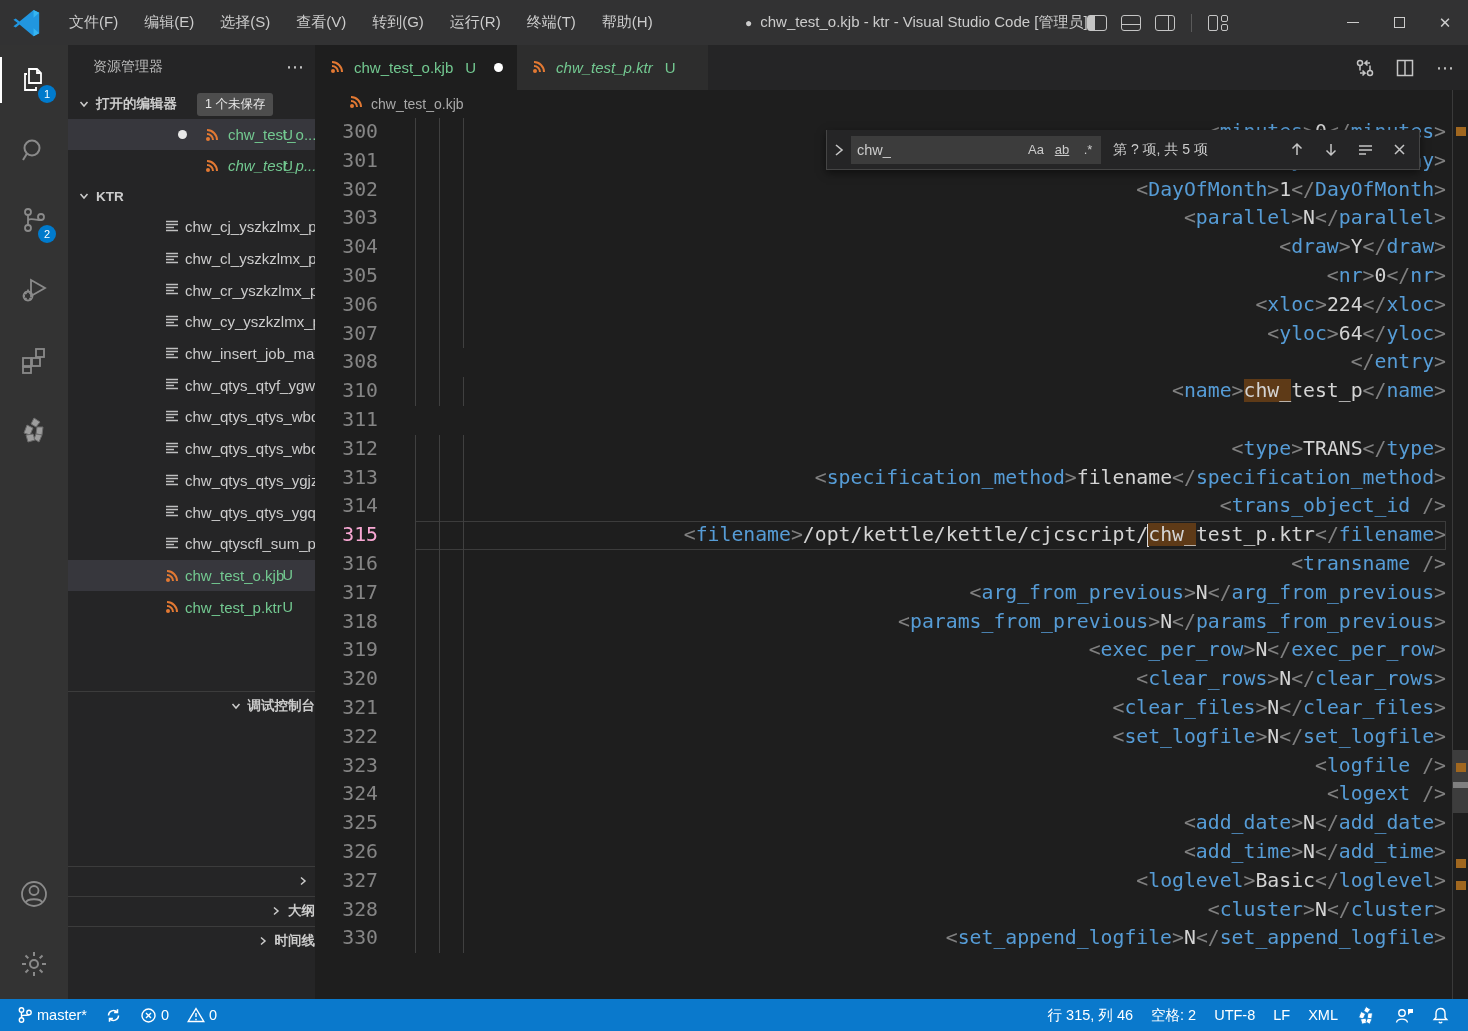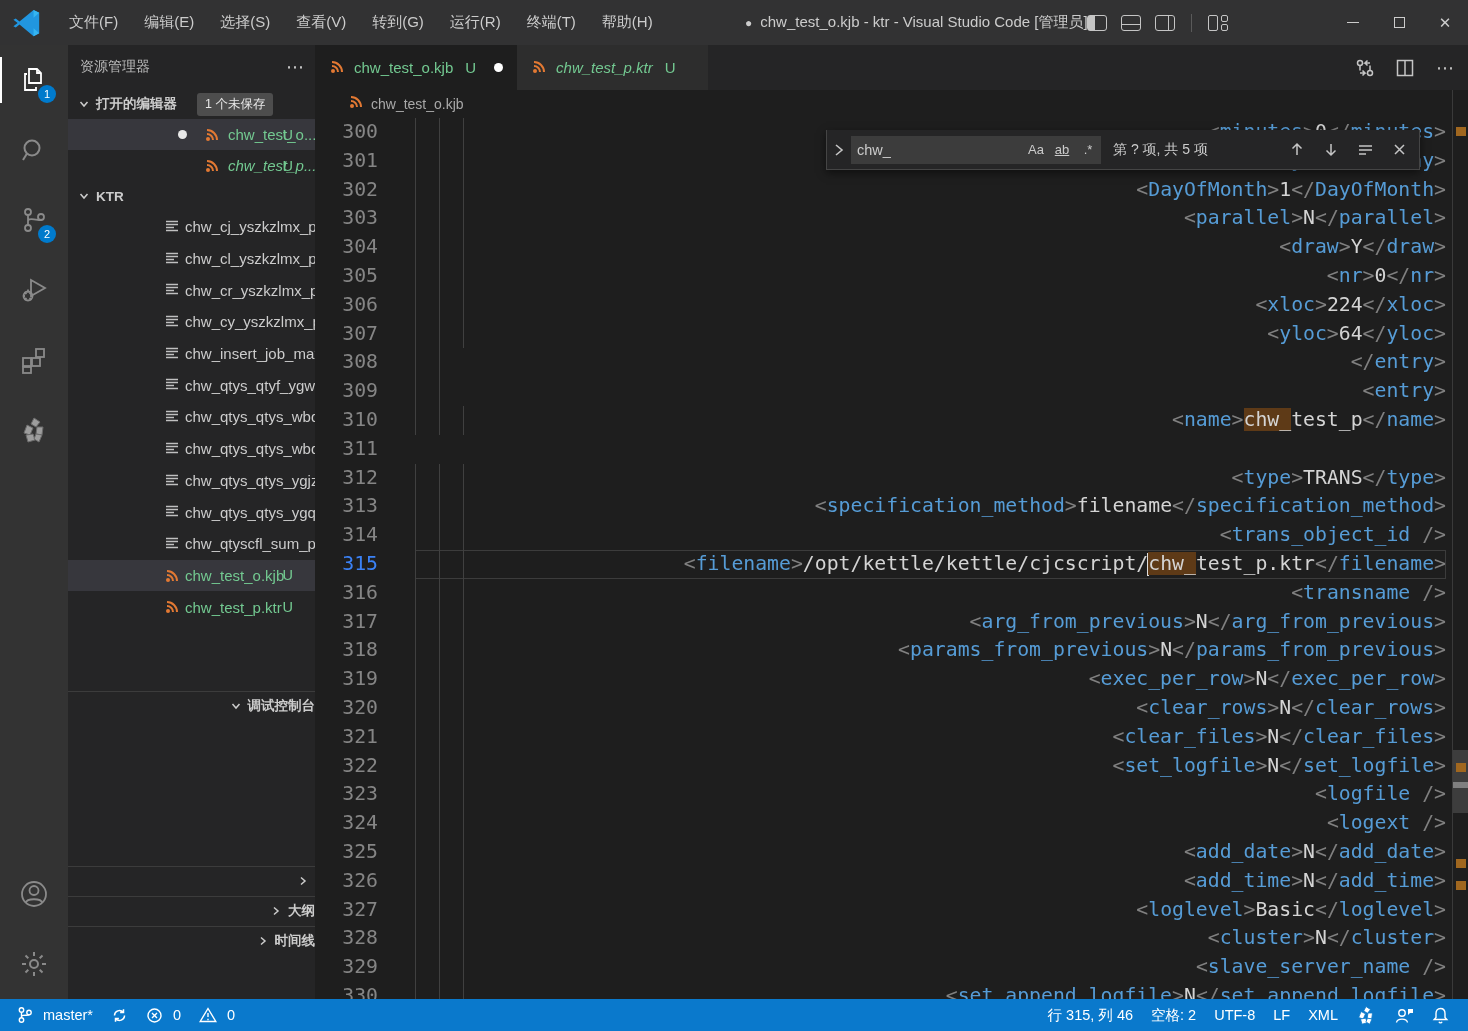--- a/index.html
+++ b/index.html
@@ -30,21 +30,21 @@
   
   #activitybar { position:absolute; left:0; top:45px; width:68px; bottom:32px; background:#333333; }
   .act-item { position:relative; width:68px; height:70px; display:flex; align-items:center; justify-content:center; }
   .act-item svg { display:block; }
   .act-item.active::before { content:""; position:absolute; left:0; top:12px; bottom:12px; width:2px; background:#ffffff; }
   .act-badge { position:absolute; right:12px; bottom:12px; min-width:18px; height:18px; border-radius:10px;
     background:#007acc; color:#ffffff; font-size:11px; display:flex; align-items:center; justify-content:center; padding:0 4px; }
   #act-bottom { position:absolute; bottom:0; left:0; width:68px; }
   
   #sidebar { position:absolute; left:68px; top:45px; width:247px; bottom:32px; background:#252526; color:#cccccc; overflow:hidden; }
-  #sidebar-title-row { height:44px; display:flex; align-items:center; padding:0 10px 0 12px; font-size:14px; color:#bbbbbb; }
+  #sidebar-title-row { height:44px; display:flex; align-items:center; padding:0 10px 0 25px; font-size:14px; color:#bbbbbb; }
   #sidebar-title-row .spacer { flex:1; }
   .sec-header { height:30px; display:flex; align-items:center; font-size:13.5px; font-weight:bold; color:#cccccc; padding-left:8px; gap:4px; }
   .sec-header .chev { width:16px; display:flex; justify-content:center; }
   .oe-badge { margin-left:16px; background:#4d4d4d; border-radius:3px; padding:3px 8px; font-size:12.5px; font-weight:normal; color:#e8e8e8; }
   .row { height:31px; display:flex; align-items:center; font-size:15px; white-space:nowrap; position:relative; }
   .row.sel { background:#37373d; }
   .row .dirty-dot { width:9px; height:9px; border-radius:50%; background:#e8e8e8; position:absolute; left:110px; }
   .row .fico { position:absolute; }
   .row .flabel { position:absolute; overflow:hidden; }
   .row .ubadge { position:absolute; right:22px; color:#73c991; font-size:14.5px; }
@@ -74,36 +74,36 @@
   .find-opt { color:#cccccc; font-size:13px; width:26px; text-align:center; flex:0 0 auto; }
   .find-opt.ww { text-decoration:underline; }
   #find-result { color:#cccccc; font-size:14px; margin-left:12px; white-space:nowrap; }
   #find-buttons { display:flex; align-items:center; margin-left:auto; margin-right:6px; gap:6px; }
   .find-btn { width:28px; height:28px; display:flex; align-items:center; justify-content:center; color:#c5c5c5; font-size:16px; }
   
   #code { position:absolute; left:0; top:73px; right:0; bottom:0; overflow:hidden;
     font-family:"DejaVu Sans Mono","Liberation Mono",monospace; font-size:19.8px; }
   .cl { display:flex; height:28.8px; line-height:28.8px; white-space:pre; }
   .ln { flex:0 0 63px; text-align:right; color:#858585; user-select:none; }
-  .cl.current .ln { color:#3b82f6; }
+  .cl.current .ln { color:#f9a8d4; }
   .ct { position:relative; flex:1; margin-left:37px; margin-right:22px; overflow:hidden;text-align:right; }
   .cl.current .ct { box-shadow:inset 0 0 0 1px rgba(200,200,200,0.18); }
   .guide { position:absolute; top:0; bottom:0; width:1px; background:#404040; }
   .tk-p { color:#808080; } .tk-t { color:#569cd6; } .tk-x { color:#d4d4d4; }
   .tk-m { color:#d4d4d4; background:#5e3a17; }
   .cursor { display:inline-block; width:2px; height:23px; background:#dcdcdc; vertical-align:middle; margin:0 -1px; }
   
   #scroll-strip { position:absolute; right:0; top:45px; width:16px; bottom:0; border-left:1px solid #3a3a3a; }
   .ov-marker { position:absolute; left:3px; width:10px; height:9px; background:#a0671f; }
   #scroll-thumb { position:absolute; left:0; right:0; background:rgba(121,121,121,0.35); }
   #ov-band { position:absolute; left:0; right:0; height:6px; background:rgba(210,210,210,0.45); }
   
   #statusbar { position:absolute; left:0; bottom:0; width:1468px; height:32px; background:#0a79cc; color:#ffffff;
     display:flex; align-items:center; font-size:14.5px; }
-  .sb-item { display:flex; align-items:center; gap:10px; padding:0 9px; height:32px; }
+  .sb-item { display:flex; align-items:center; gap:4px; padding:0 9px; height:32px; }
   #sb-right { margin-left:auto; display:flex; align-items:center; }
   svg.ic { display:block; }
 </style>
 </head>
 <body>
 
 <div id="titlebar">
   <svg id="vscode-logo" viewBox="0 0 32 32">
     <path fill="#2196e0" d="M23 2 L29 5 L29 27 L23 30 L8 17.5 L4 20.8 L1.5 19.4 L6 16 L1.5 12.6 L4 11.2 L8 14.5 Z"></path>
     <path fill="#35b5f1" d="M23 2 L29 5 L23 10.5 Z M23 30 L29 27 L23 21.5 Z"></path>
@@ -519,41 +519,39 @@
   <div id="code">
       <div class="cl"><span class="ln">300</span><div class="ct"><span class="guide" style="left: 0px;"></span><span class="guide" style="left: 23.76px;"></span><span class="guide" style="left: 47.52px;"></span><span style="padding-left: 71.28px; display: inline-block;"><span class="tk-p">&lt;</span><span class="tk-t">minutes</span><span class="tk-p">&gt;</span><span class="tk-x">0</span><span class="tk-p">&lt;/</span><span class="tk-t">minutes</span><span class="tk-p">&gt;</span></span></div></div>
       <div class="cl"><span class="ln">301</span><div class="ct"><span class="guide" style="left: 0px;"></span><span class="guide" style="left: 23.76px;"></span><span class="guide" style="left: 47.52px;"></span><span style="padding-left: 71.28px; display: inline-block;"><span class="tk-p">&lt;</span><span class="tk-t">weekDay</span><span class="tk-p">&gt;</span><span class="tk-x">1</span><span class="tk-p">&lt;/</span><span class="tk-t">weekDay</span><span class="tk-p">&gt;</span></span></div></div>
       <div class="cl"><span class="ln">302</span><div class="ct"><span class="guide" style="left: 0px;"></span><span class="guide" style="left: 23.76px;"></span><span class="guide" style="left: 47.52px;"></span><span style="padding-left: 71.28px; display: inline-block;"><span class="tk-p">&lt;</span><span class="tk-t">DayOfMonth</span><span class="tk-p">&gt;</span><span class="tk-x">1</span><span class="tk-p">&lt;/</span><span class="tk-t">DayOfMonth</span><span class="tk-p">&gt;</span></span></div></div>
       <div class="cl"><span class="ln">303</span><div class="ct"><span class="guide" style="left: 0px;"></span><span class="guide" style="left: 23.76px;"></span><span class="guide" style="left: 47.52px;"></span><span style="padding-left: 71.28px; display: inline-block;"><span class="tk-p">&lt;</span><span class="tk-t">parallel</span><span class="tk-p">&gt;</span><span class="tk-x">N</span><span class="tk-p">&lt;/</span><span class="tk-t">parallel</span><span class="tk-p">&gt;</span></span></div></div>
       <div class="cl"><span class="ln">304</span><div class="ct"><span class="guide" style="left: 0px;"></span><span class="guide" style="left: 23.76px;"></span><span class="guide" style="left: 47.52px;"></span><span style="padding-left: 71.28px; display: inline-block;"><span class="tk-p">&lt;</span><span class="tk-t">draw</span><span class="tk-p">&gt;</span><span class="tk-x">Y</span><span class="tk-p">&lt;/</span><span class="tk-t">draw</span><span class="tk-p">&gt;</span></span></div></div>
       <div class="cl"><span class="ln">305</span><div class="ct"><span class="guide" style="left: 0px;"></span><span class="guide" style="left: 23.76px;"></span><span class="guide" style="left: 47.52px;"></span><span style="padding-left: 71.28px; display: inline-block;"><span class="tk-p">&lt;</span><span class="tk-t">nr</span><span class="tk-p">&gt;</span><span class="tk-x">0</span><span class="tk-p">&lt;/</span><span class="tk-t">nr</span><span class="tk-p">&gt;</span></span></div></div>
       <div class="cl"><span class="ln">306</span><div class="ct"><span class="guide" style="left: 0px;"></span><span class="guide" style="left: 23.76px;"></span><span class="guide" style="left: 47.52px;"></span><span style="padding-left: 71.28px; display: inline-block;"><span class="tk-p">&lt;</span><span class="tk-t">xloc</span><span class="tk-p">&gt;</span><span class="tk-x">224</span><span class="tk-p">&lt;/</span><span class="tk-t">xloc</span><span class="tk-p">&gt;</span></span></div></div>
       <div class="cl"><span class="ln">307</span><div class="ct"><span class="guide" style="left: 0px;"></span><span class="guide" style="left: 23.76px;"></span><span class="guide" style="left: 47.52px;"></span><span style="padding-left: 71.28px; display: inline-block;"><span class="tk-p">&lt;</span><span class="tk-t">yloc</span><span class="tk-p">&gt;</span><span class="tk-x">64</span><span class="tk-p">&lt;/</span><span class="tk-t">yloc</span><span class="tk-p">&gt;</span></span></div></div>
       <div class="cl"><span class="ln">308</span><div class="ct"><span class="guide" style="left: 0px;"></span><span class="guide" style="left: 23.76px;"></span><span style="padding-left: 47.52px; display: inline-block;"><span class="tk-p">&lt;/</span><span class="tk-t">entry</span><span class="tk-p">&gt;</span></span></div></div>
-      <div class="cl"><span class="ln">309</span><div class="ct"><span class="guide" style="left: 0px;"></span><span class="guide" style="left: 23.76px;"></span><span style="padding-left: 47.52px; display: inline-block;"><span class="tk-p">&lt;</span><span class="tk-t">entry</span><span class="tk-p">&gt;</span></span></div></div>
       <div class="cl"><span class="ln">310</span><div class="ct"><span class="guide" style="left: 0px;"></span><span class="guide" style="left: 23.76px;"></span><span class="guide" style="left: 47.52px;"></span><span style="padding-left: 71.28px; display: inline-block;"><span class="tk-p">&lt;</span><span class="tk-t">name</span><span class="tk-p">&gt;</span><span class="tk-m">chw_</span><span class="tk-x">test_p</span><span class="tk-p">&lt;/</span><span class="tk-t">name</span><span class="tk-p">&gt;</span></span></div></div>
       <div class="cl"><span class="ln">311</span></div>
       <div class="cl"><span class="ln">312</span><div class="ct"><span class="guide" style="left: 0px;"></span><span class="guide" style="left: 23.76px;"></span><span class="guide" style="left: 47.52px;"></span><span style="padding-left: 71.28px; display: inline-block;"><span class="tk-p">&lt;</span><span class="tk-t">type</span><span class="tk-p">&gt;</span><span class="tk-x">TRANS</span><span class="tk-p">&lt;/</span><span class="tk-t">type</span><span class="tk-p">&gt;</span></span></div></div>
       <div class="cl"><span class="ln">313</span><div class="ct"><span class="guide" style="left: 0px;"></span><span class="guide" style="left: 23.76px;"></span><span class="guide" style="left: 47.52px;"></span><span style="padding-left: 71.28px; display: inline-block;"><span class="tk-p">&lt;</span><span class="tk-t">specification_method</span><span class="tk-p">&gt;</span><span class="tk-x">filename</span><span class="tk-p">&lt;/</span><span class="tk-t">specification_method</span><span class="tk-p">&gt;</span></span></div></div>
       <div class="cl"><span class="ln">314</span><div class="ct"><span class="guide" style="left: 0px;"></span><span class="guide" style="left: 23.76px;"></span><span class="guide" style="left: 47.52px;"></span><span style="padding-left: 71.28px; display: inline-block;"><span class="tk-p">&lt;</span><span class="tk-t">trans_object_id</span><span class="tk-p"> /&gt;</span></span></div></div>
       <div class="cl current"><span class="ln">315</span><div class="ct"><span class="guide" style="left: 0px;"></span><span class="guide" style="left: 23.76px;"></span><span class="guide" style="left: 47.52px;"></span><span style="padding-left: 71.28px; display: inline-block;"><span class="tk-p">&lt;</span><span class="tk-t">filename</span><span class="tk-p">&gt;</span><span class="tk-x">/opt/kettle/kettle/cjcscript/</span><span class="cursor"></span><span class="tk-m">chw_</span><span class="tk-x">test_p.ktr</span><span class="tk-p">&lt;/</span><span class="tk-t">filename</span><span class="tk-p">&gt;</span></span></div></div>
       <div class="cl"><span class="ln">316</span><div class="ct"><span class="guide" style="left: 0px;"></span><span class="guide" style="left: 23.76px;"></span><span class="guide" style="left: 47.52px;"></span><span style="padding-left: 71.28px; display: inline-block;"><span class="tk-p">&lt;</span><span class="tk-t">transname</span><span class="tk-p"> /&gt;</span></span></div></div>
       <div class="cl"><span class="ln">317</span><div class="ct"><span class="guide" style="left: 0px;"></span><span class="guide" style="left: 23.76px;"></span><span class="guide" style="left: 47.52px;"></span><span style="padding-left: 71.28px; display: inline-block;"><span class="tk-p">&lt;</span><span class="tk-t">arg_from_previous</span><span class="tk-p">&gt;</span><span class="tk-x">N</span><span class="tk-p">&lt;/</span><span class="tk-t">arg_from_previous</span><span class="tk-p">&gt;</span></span></div></div>
       <div class="cl"><span class="ln">318</span><div class="ct"><span class="guide" style="left: 0px;"></span><span class="guide" style="left: 23.76px;"></span><span class="guide" style="left: 47.52px;"></span><span style="padding-left: 71.28px; display: inline-block;"><span class="tk-p">&lt;</span><span class="tk-t">params_from_previous</span><span class="tk-p">&gt;</span><span class="tk-x">N</span><span class="tk-p">&lt;/</span><span class="tk-t">params_from_previous</span><span class="tk-p">&gt;</span></span></div></div>
       <div class="cl"><span class="ln">319</span><div class="ct"><span class="guide" style="left: 0px;"></span><span class="guide" style="left: 23.76px;"></span><span class="guide" style="left: 47.52px;"></span><span style="padding-left: 71.28px; display: inline-block;"><span class="tk-p">&lt;</span><span class="tk-t">exec_per_row</span><span class="tk-p">&gt;</span><span class="tk-x">N</span><span class="tk-p">&lt;/</span><span class="tk-t">exec_per_row</span><span class="tk-p">&gt;</span></span></div></div>
       <div class="cl"><span class="ln">320</span><div class="ct"><span class="guide" style="left: 0px;"></span><span class="guide" style="left: 23.76px;"></span><span class="guide" style="left: 47.52px;"></span><span style="padding-left: 71.28px; display: inline-block;"><span class="tk-p">&lt;</span><span class="tk-t">clear_rows</span><span class="tk-p">&gt;</span><span class="tk-x">N</span><span class="tk-p">&lt;/</span><span class="tk-t">clear_rows</span><span class="tk-p">&gt;</span></span></div></div>
       <div class="cl"><span class="ln">321</span><div class="ct"><span class="guide" style="left: 0px;"></span><span class="guide" style="left: 23.76px;"></span><span class="guide" style="left: 47.52px;"></span><span style="padding-left: 71.28px; display: inline-block;"><span class="tk-p">&lt;</span><span class="tk-t">clear_files</span><span class="tk-p">&gt;</span><span class="tk-x">N</span><span class="tk-p">&lt;/</span><span class="tk-t">clear_files</span><span class="tk-p">&gt;</span></span></div></div>
       <div class="cl"><span class="ln">322</span><div class="ct"><span class="guide" style="left: 0px;"></span><span class="guide" style="left: 23.76px;"></span><span class="guide" style="left: 47.52px;"></span><span style="padding-left: 71.28px; display: inline-block;"><span class="tk-p">&lt;</span><span class="tk-t">set_logfile</span><span class="tk-p">&gt;</span><span class="tk-x">N</span><span class="tk-p">&lt;/</span><span class="tk-t">set_logfile</span><span class="tk-p">&gt;</span></span></div></div>
       <div class="cl"><span class="ln">323</span><div class="ct"><span class="guide" style="left: 0px;"></span><span class="guide" style="left: 23.76px;"></span><span class="guide" style="left: 47.52px;"></span><span style="padding-left: 71.28px; display: inline-block;"><span class="tk-p">&lt;</span><span class="tk-t">logfile</span><span class="tk-p"> /&gt;</span></span></div></div>
       <div class="cl"><span class="ln">324</span><div class="ct"><span class="guide" style="left: 0px;"></span><span class="guide" style="left: 23.76px;"></span><span class="guide" style="left: 47.52px;"></span><span style="padding-left: 32px; display: inline-block;"><span class="tk-p">&lt;</span><span class="tk-t">logext</span><span class="tk-p"> /&gt;</span></span></div></div>
       <div class="cl"><span class="ln">325</span><div class="ct"><span class="guide" style="left: 0px;"></span><span class="guide" style="left: 23.76px;"></span><span class="guide" style="left: 47.52px;"></span><span style="padding-left: 71.28px; display: inline-block;"><span class="tk-p">&lt;</span><span class="tk-t">add_date</span><span class="tk-p">&gt;</span><span class="tk-x">N</span><span class="tk-p">&lt;/</span><span class="tk-t">add_date</span><span class="tk-p">&gt;</span></span></div></div>
       <div class="cl"><span class="ln">326</span><div class="ct"><span class="guide" style="left: 0px;"></span><span class="guide" style="left: 23.76px;"></span><span class="guide" style="left: 47.52px;"></span><span style="padding-left: 71.28px; display: inline-block;"><span class="tk-p">&lt;</span><span class="tk-t">add_time</span><span class="tk-p">&gt;</span><span class="tk-x">N</span><span class="tk-p">&lt;/</span><span class="tk-t">add_time</span><span class="tk-p">&gt;</span></span></div></div>
       <div class="cl"><span class="ln">327</span><div class="ct"><span class="guide" style="left: 0px;"></span><span class="guide" style="left: 23.76px;"></span><span class="guide" style="left: 47.52px;"></span><span style="padding-left: 71.28px; display: inline-block;"><span class="tk-p">&lt;</span><span class="tk-t">loglevel</span><span class="tk-p">&gt;</span><span class="tk-x">Basic</span><span class="tk-p">&lt;/</span><span class="tk-t">loglevel</span><span class="tk-p">&gt;</span></span></div></div>
       <div class="cl"><span class="ln">328</span><div class="ct"><span class="guide" style="left: 0px;"></span><span class="guide" style="left: 23.76px;"></span><span class="guide" style="left: 47.52px;"></span><span style="padding-left: 71.28px; display: inline-block;"><span class="tk-p">&lt;</span><span class="tk-t">cluster</span><span class="tk-p">&gt;</span><span class="tk-x">N</span><span class="tk-p">&lt;/</span><span class="tk-t">cluster</span><span class="tk-p">&gt;</span></span></div></div>
-      <div class="cl"><span class="ln">329</span><div class="ct"><span class="guide" style="left: 0px;"></span><span class="guide" style="left: 23.76px;"></span><span class="guide" style="left: 47.52px;"></span><span style="padding-left: 71.28px; display: inline-block;"><span class="tk-p">&lt;</span><span class="tk-t">slave_server_name</span><span class="tk-p"> /&gt;</span></span></div></div>
       <div class="cl"><span class="ln">330</span><div class="ct"><span class="guide" style="left: 0px;"></span><span class="guide" style="left: 23.76px;"></span><span class="guide" style="left: 47.52px;"></span><span style="padding-left: 71.28px; display: inline-block;"><span class="tk-p">&lt;</span><span class="tk-t">set_append_logfile</span><span class="tk-p">&gt;</span><span class="tk-x">N</span><span class="tk-p">&lt;/</span><span class="tk-t">set_append_logfile</span><span class="tk-p">&gt;</span></span></div></div>
     </div>
 
   <div id="scroll-strip">
     <div id="scroll-thumb" style="top: 660px; height: 63px;"></div>
     <div id="ov-band" style="top: 692px;"></div>
   <div class="ov-marker" style="top: 37px;"></div>
       <div class="ov-marker" style="top: 673px;"></div>
       <div class="ov-marker" style="top: 769px;"></div>
       <div class="ov-marker" style="top: 791px;"></div>

